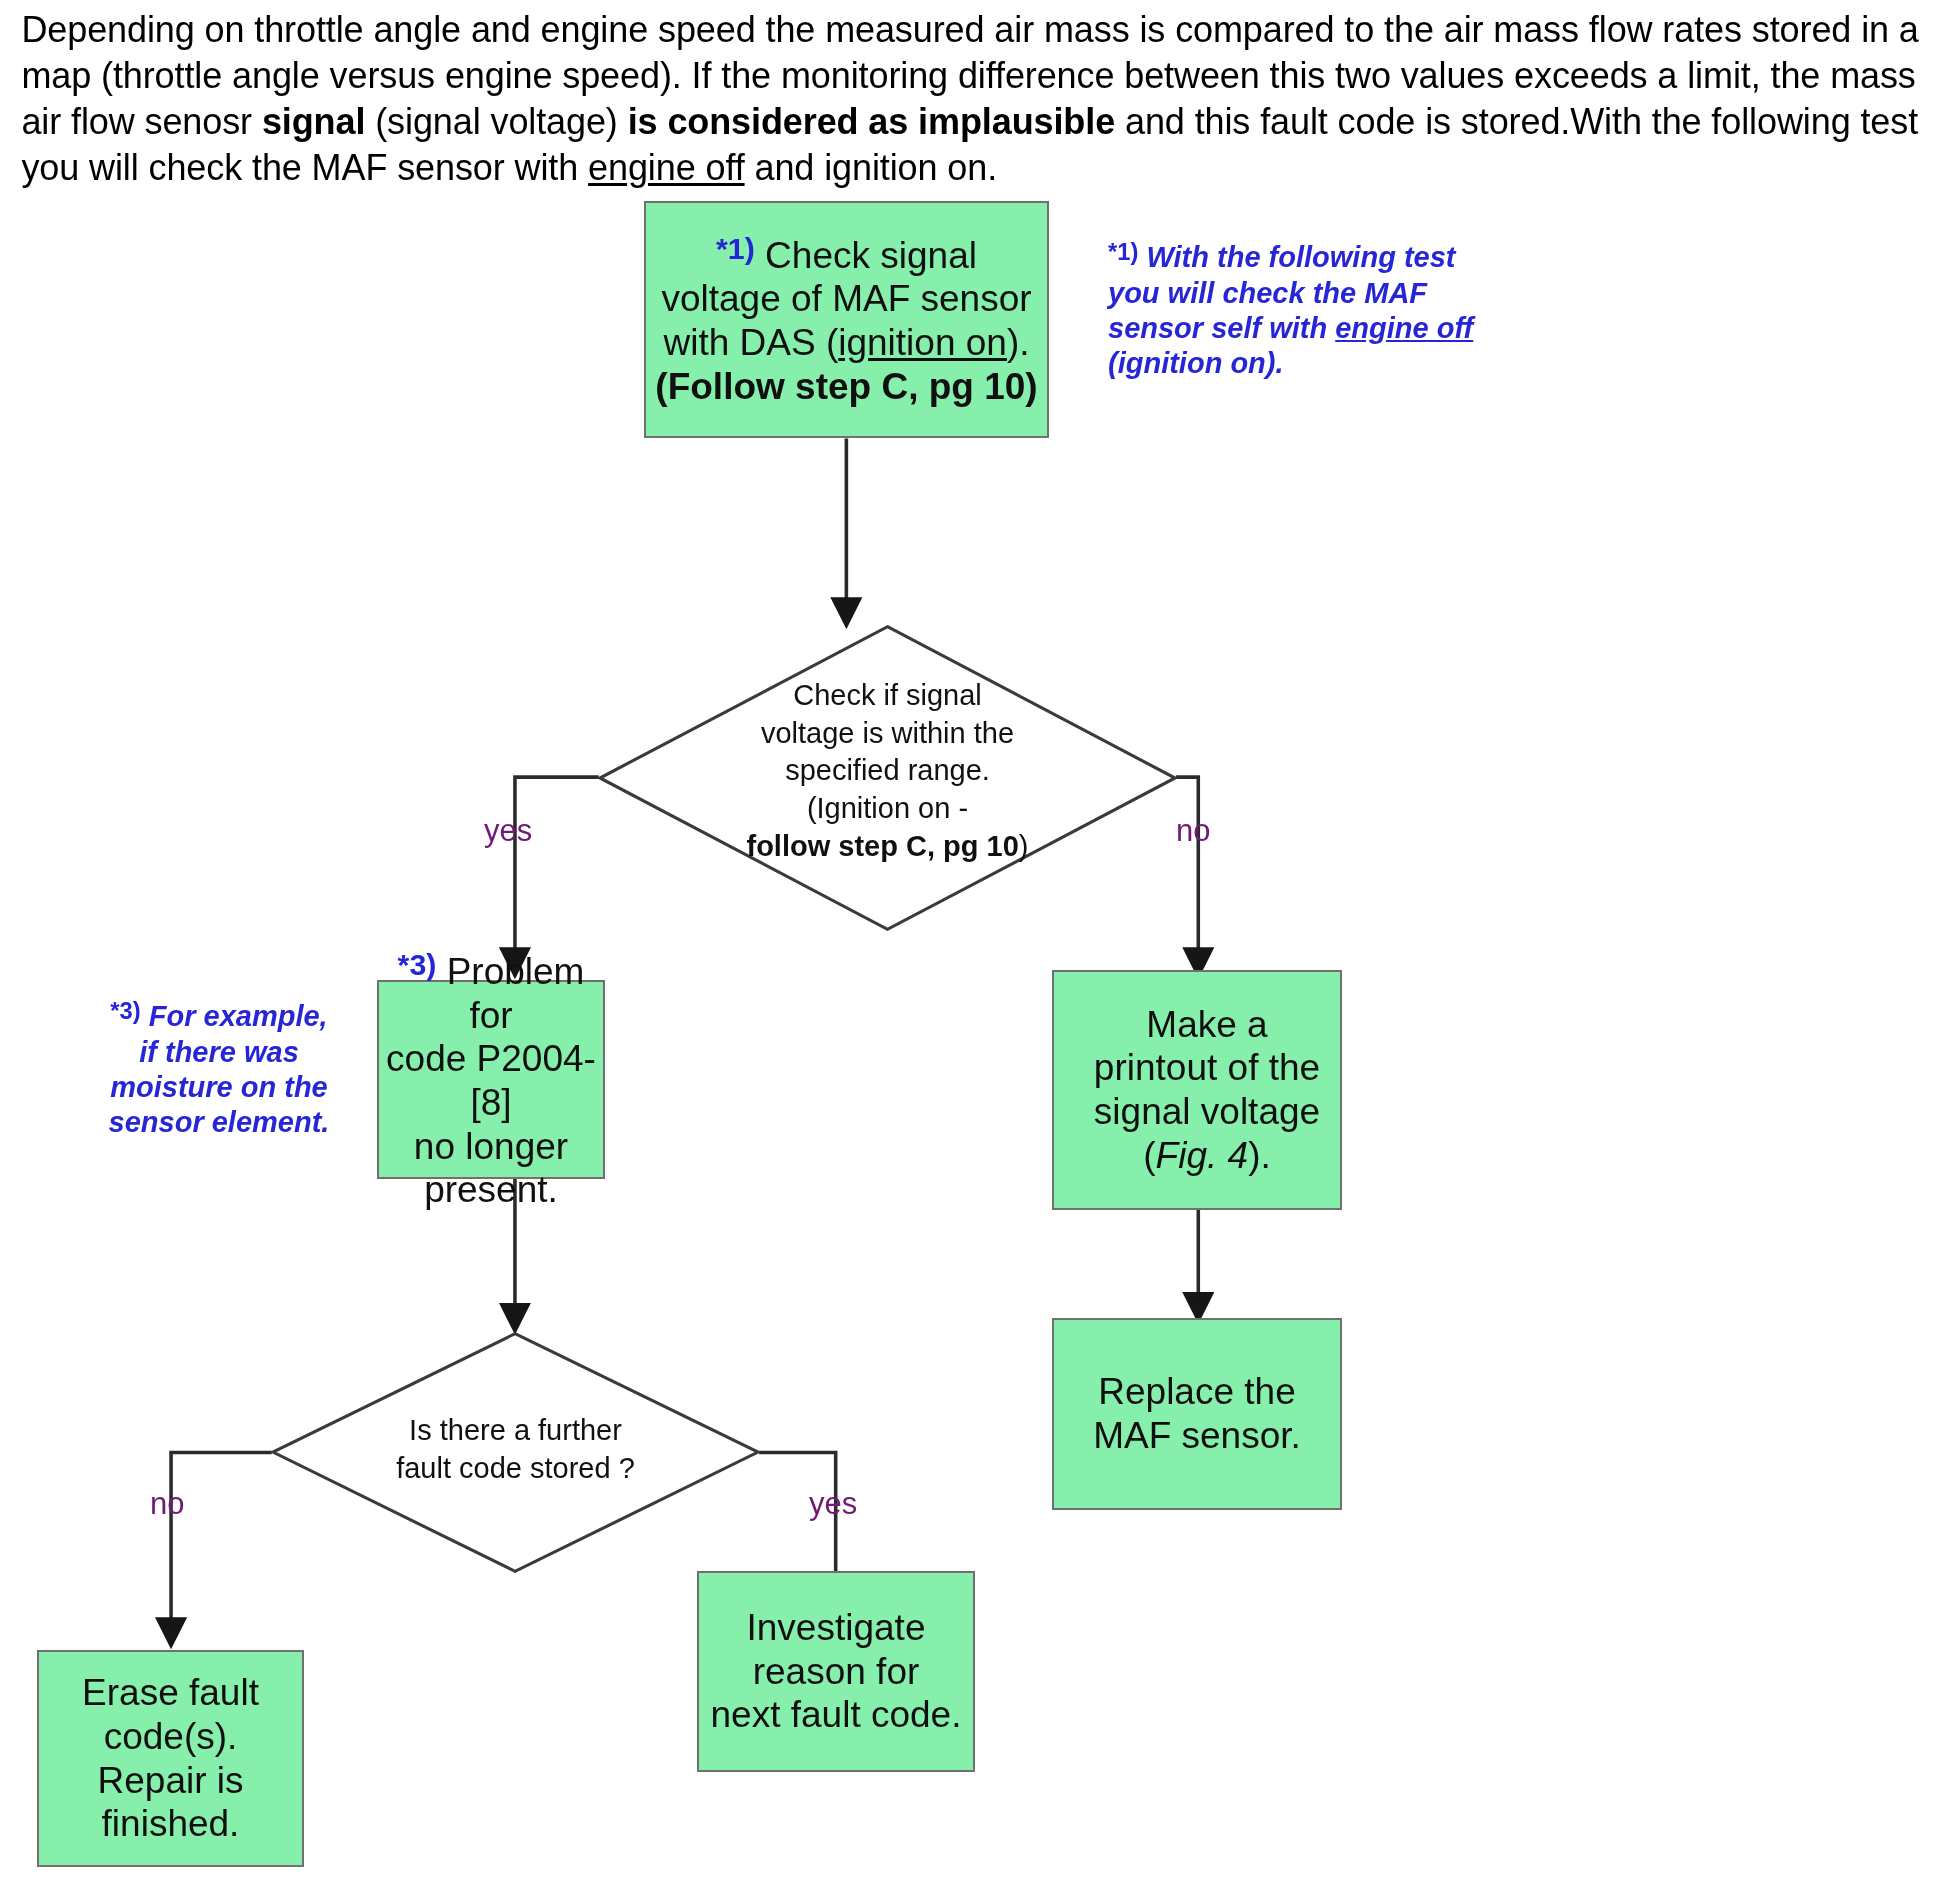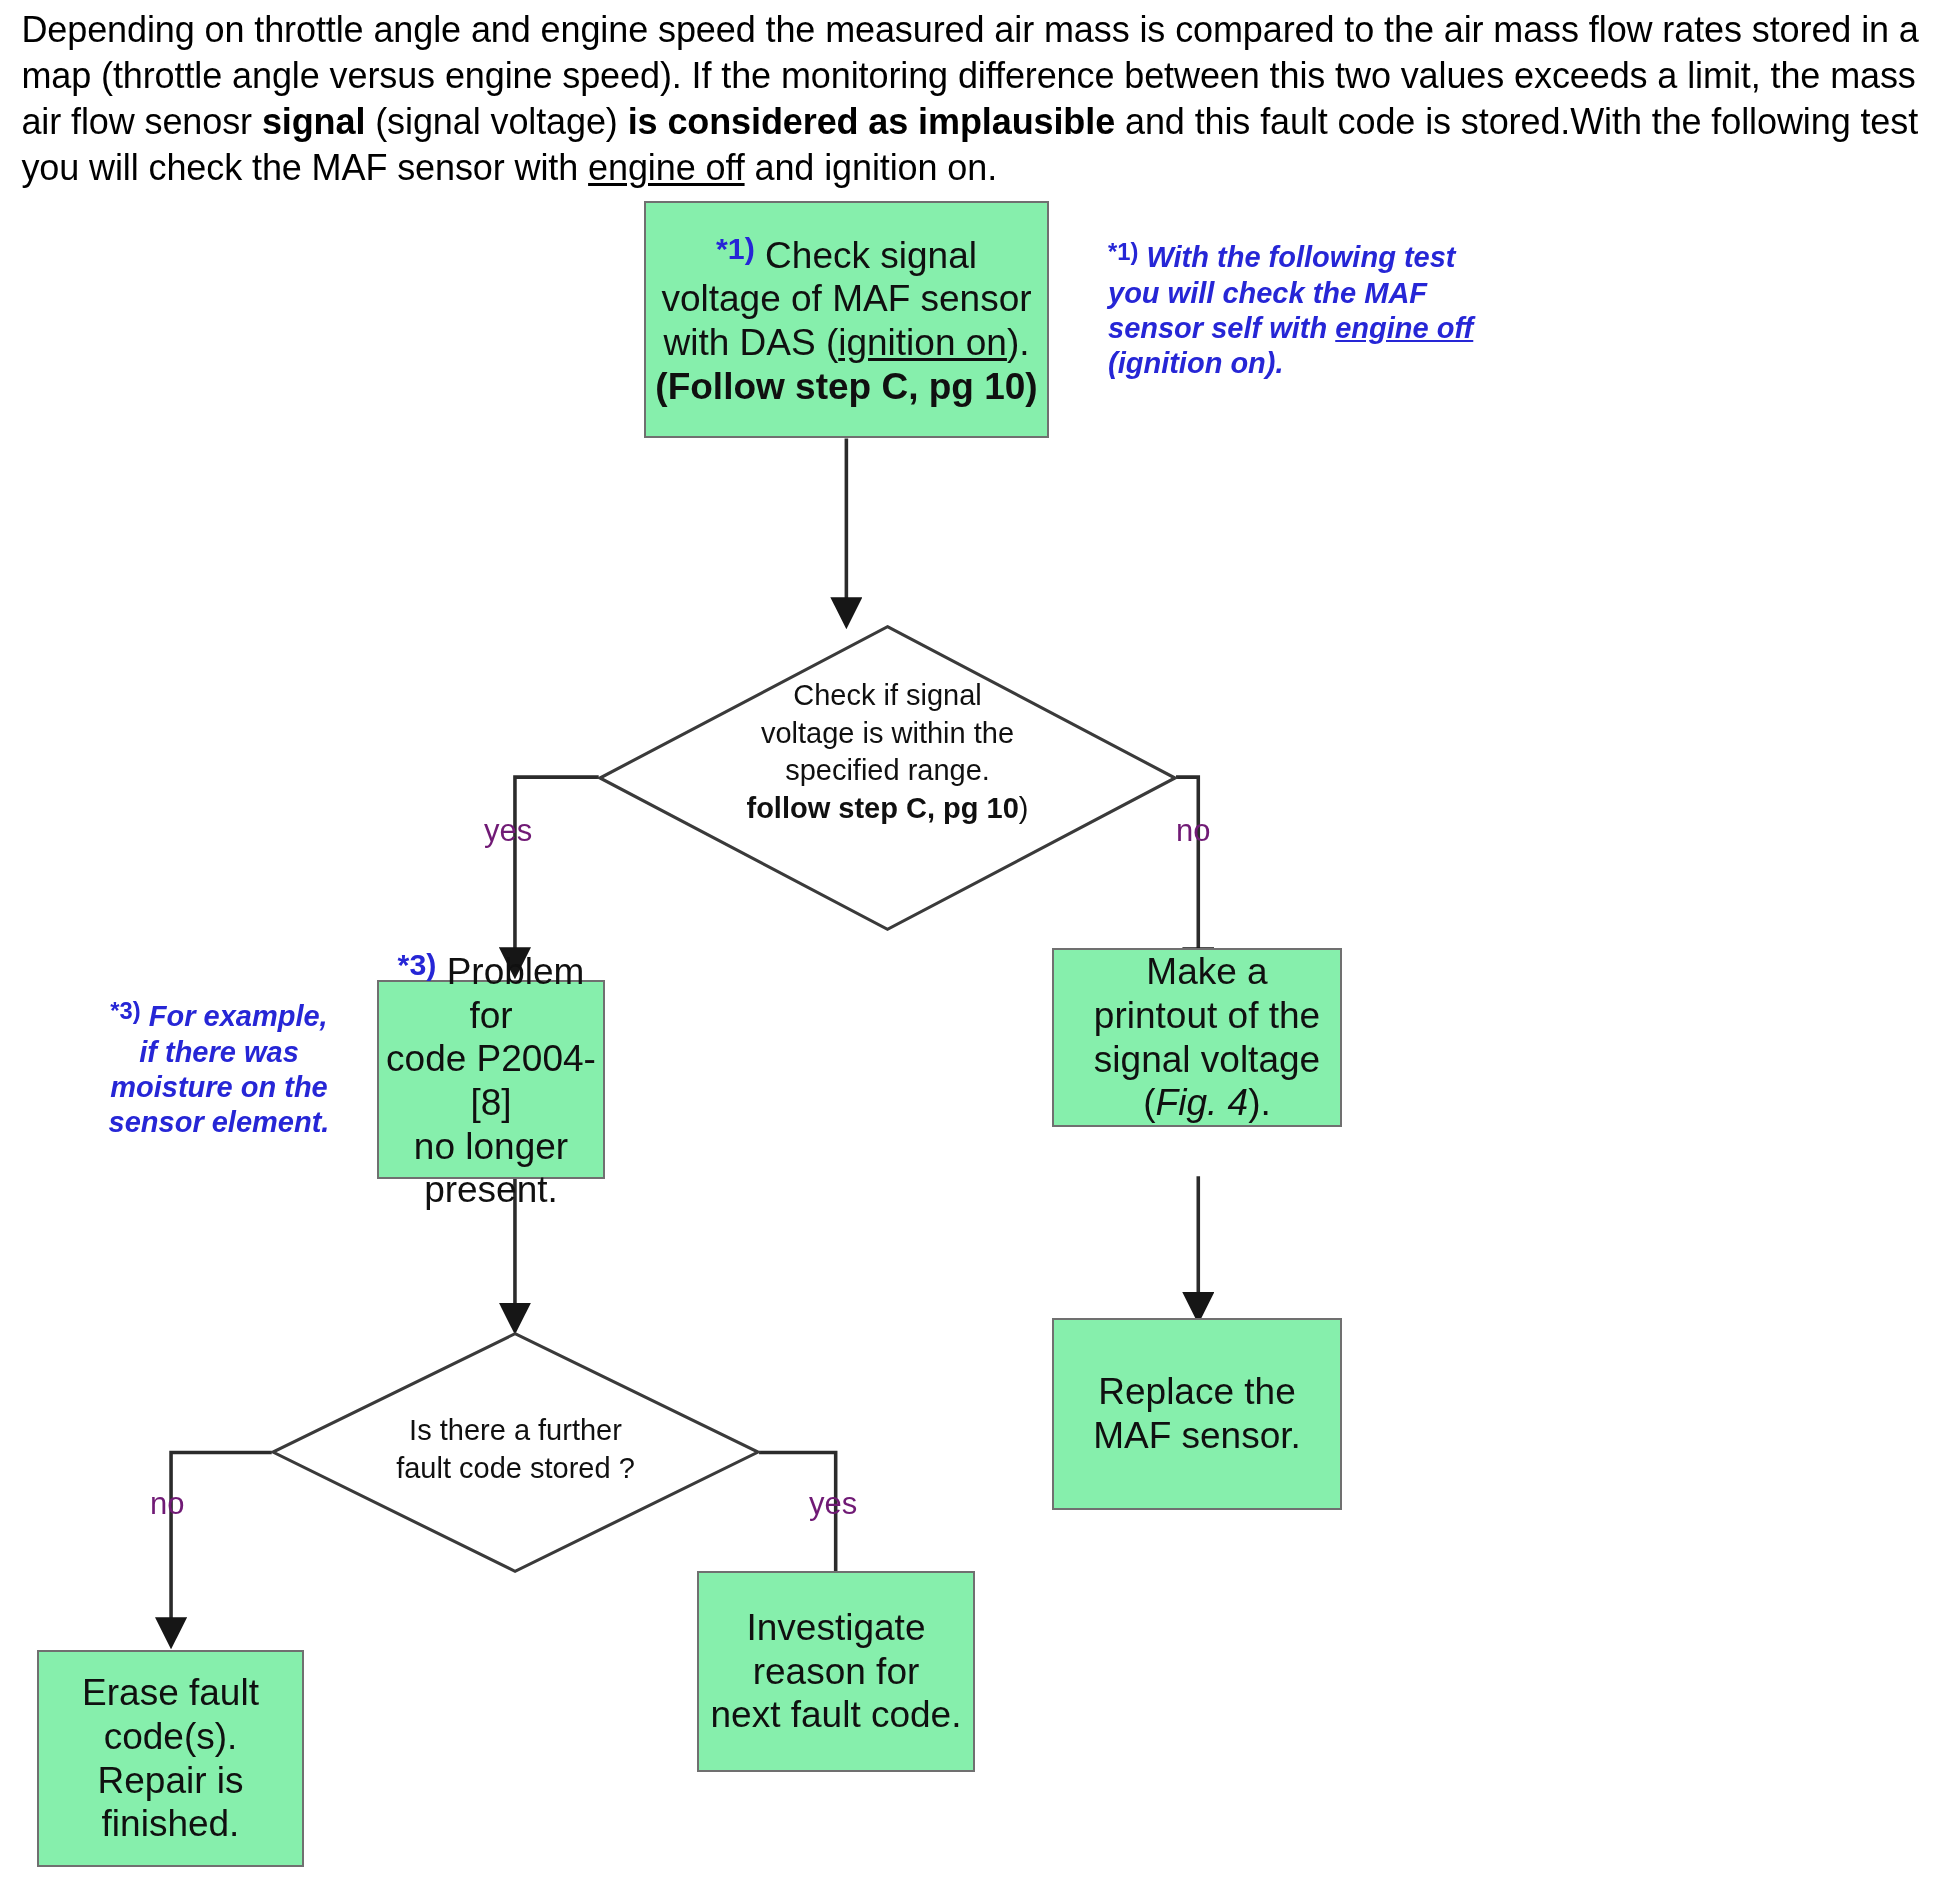--- a/index.html
+++ b/index.html
@@ -154,20 +154,21 @@
   </div>
 
   <div class="diamond-wrap" style="left:597px; top:624px; width:581px; height:308px;">
     <svg width="581" height="308" viewBox="0 0 652 346">
       <polygon points="326,3 649,173 326,343 3,173" fill="#ffffff" stroke="#3a3a3a" stroke-width="3.5"></polygon>
     </svg>
     <div class="diamond-text" style="top:53px;">
       <div>Check if signal</div>
       <div>voltage is within the</div>
       <div>specified range.</div>
+      <div>(Ignition on -</div>
       <div><span class="bold">follow step C, pg 10</span><span>)</span></div>
     </div>
   </div>
 
   <div class="edge-label" style="left:484px; top:813px;">yes</div>
   <div class="edge-label" style="left:1176px; top:813px;">no</div>
 
   <div class="annot" style="left:98px; top:996px; width:242px; text-align:center;">
     <div>
       <span class="sup-mark">*3)</span><span> For example,</span>
@@ -181,21 +182,21 @@
     <div class="inner">
       <div>
         <span class="sup-mark">*3)</span><span> Problem for</span>
       </div>
       <div>code P2004-[8]</div>
       <div>no longer</div>
       <div>present.</div>
     </div>
   </div>
 
-  <div class="node-box" style="left:1052px; top:948px; width:290px; height:179px;padding-left:20px;">
+  <div class="node-box" style="left:1052px; top:970px; width:290px; height:240px;padding-left:20px;">
     <div class="inner">
       <div>Make a</div>
       <div>printout of the</div>
       <div>signal voltage</div>
       <div><span>(</span><span class="ital">Fig. 4</span><span>).</span></div>
     </div>
   </div>
 
   <div class="node-box" style="left:1052px; top:1318px; width:290px; height:192px;">
     <div class="inner">

